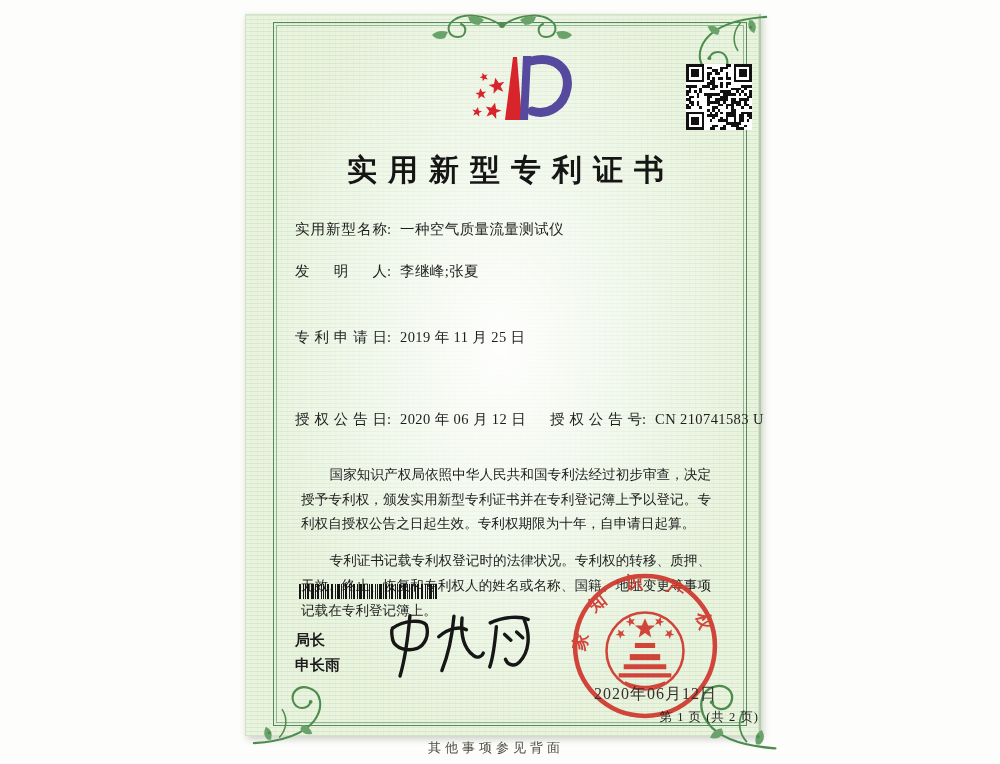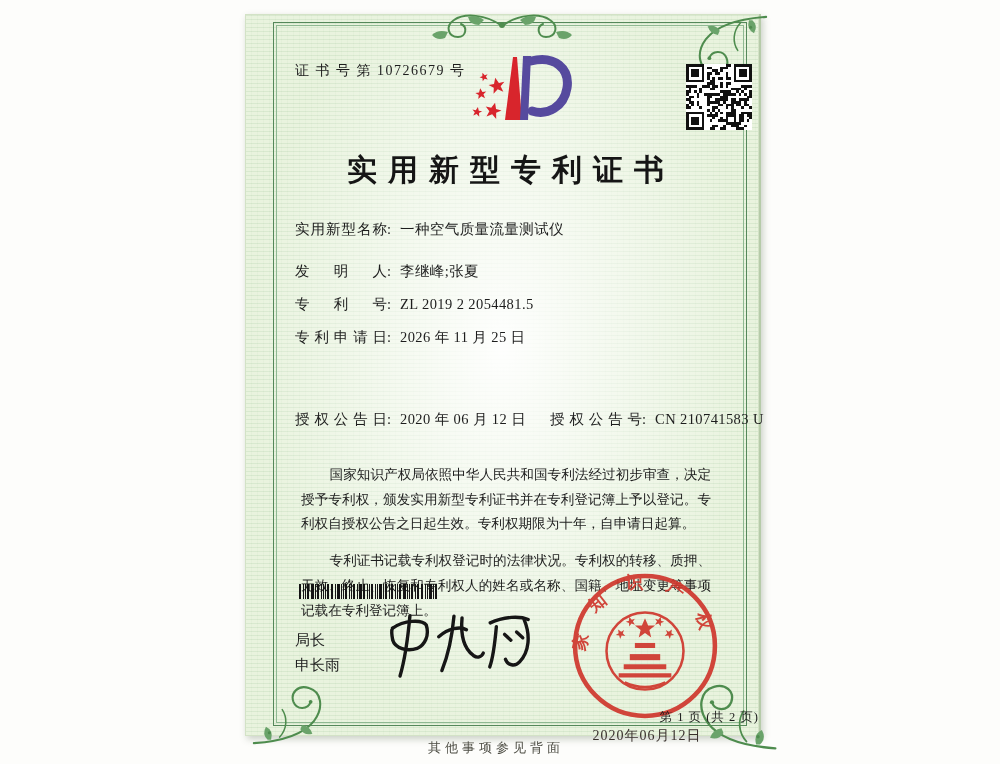--- a/index.html
+++ b/index.html
@@ -24,25 +24,25 @@
          font-weight:600;letter-spacing:11px;padding-left:18px;color:#151515;}
   .frow{position:absolute;left:50px;right:26px;font-size:14.5px;white-space:nowrap;}
   .flabel{display:inline-block;width:92px;text-align:justify;text-align-last:justify;}
   .fcolon{display:inline-block;margin-right:9px;}
   .fvalue{letter-spacing:.4px;}
   .r0{top:206px}.r1{top:248px}.r2{top:281px}.r3{top:314px}.r4{top:345px}.r5{top:380px}.r6{top:396px}
   .pair2{margin-left:24px;}
   .paras{position:absolute;left:44px;right:36px;top:437px;font-size:13.6px;line-height:1.82;text-align:justify;}
   .paras p{margin:12px;text-indent:2.1em;}
   .barcode{position:absolute;left:54px;top:570px;width:156px;height:15px;}
-  .director{position:absolute;left:50px;top:614px;font-size:15px;line-height:25px;}
+  .director{position:absolute;left:50px;top:614px;font-size:15px;line-height:25px;font-weight:bold;}
   .signature{position:absolute;left:126px;top:594px;width:175px;height:75px;transform:rotate(-2deg);}
   .seal{position:absolute;left:324px;top:556px;width:152px;height:152px;opacity:.92;}
-  .seal-date{position:absolute;left:332px;top:670px;width:140px;text-align:center;font-size:14px;
-             color:#38302c;letter-spacing:1px;z-index:3;margin-top:43px;}
+  .seal-date{position:absolute;left:332px;top:670px;width:140px;text-align:right;font-size:16px;
+             color:#38302c;letter-spacing:1px;z-index:3;}
   .page-info{position:absolute;left:0;right:0;top:695px;text-align:right;font-size:12.5px;letter-spacing:1px;}
   .fl{position:absolute;pointer-events:none;}
   .fl-tr{width:86px;height:86px;right:-14px;top:-4px;transform:scaleY(-1);}
   .fl-bl{width:86px;height:86px;left:2px;bottom:-14px;transform:scaleX(-1);}
   .fl-br{width:96px;height:96px;right:-24px;bottom:-20px;}
   .fl-tc{width:220px;height:34px;left:50%;top:-4px;transform:translateX(-50%);}
 </style>
 </head>
 <body>
 
@@ -78,21 +78,20 @@
     <svg class="fl fl-tr" viewBox="0 0 100 100">
         <use href="#curl"></use>
       </svg>
     <svg class="fl fl-bl" viewBox="0 0 100 100">
         <use href="#curl"></use>
       </svg>
     <svg class="fl fl-br" viewBox="0 0 100 100">
         <use href="#curl"></use>
       </svg>
 
-    <div class="cert-no">证 书 号 第 10726679 号</div>
 
     <svg class="logo" viewBox="0 0 120 95">
       <polygon points="56,3 60,3 65,66 48,66" fill="#d8252c"></polygon>
       <polygon points="66,2 74,2 71,66 63,66" fill="#564a9e"></polygon>
       <path d="M74 7 C98 1 113 15 110 34 C107 53 90 62 75 57" fill="none" stroke="#564a9e" stroke-width="9" stroke-linecap="round"></path>
       <use href="#star" transform="translate(40,32) scale(0.85) rotate(-12)" fill="#d8252c"></use>
       <use href="#star" transform="translate(36,57) scale(0.85) rotate(14)" fill="#d8252c"></use>
       <use href="#star" transform="translate(24,40) scale(0.58) rotate(-8)" fill="#d8252c"></use>
       <use href="#star" transform="translate(20,58) scale(0.52) rotate(10)" fill="#d8252c"></use>
       <use href="#star" transform="translate(27,23) scale(0.45) rotate(-20)" fill="#d8252c"></use>
@@ -322,25 +321,22 @@
     </svg>
 
     <div class="title">实用新型专利证书</div>
 
     <div class="frow r0">
       <span class="flabel">实用新型名称</span><span class="fcolon">:</span><span class="fvalue">一种空气质量流量测试仪</span>
     </div>
     <div class="frow r1">
       <span class="flabel">发明人</span><span class="fcolon">:</span><span class="fvalue">李继峰;张夏</span>
     </div>
-    <div class="frow r2">
-      <span class="flabel">专利号</span><span class="fcolon">:</span><span class="fvalue">ZL 2019 2 2054481.5</span>
-    </div>
     <div class="frow r3">
-      <span class="flabel">专利申请日</span><span class="fcolon">:</span><span class="fvalue">2026 年 11 月 25 日</span>
+      <span class="flabel">专利申请日</span><span class="fcolon">:</span><span class="fvalue">2019 年 11 月 25 日</span>
     </div>
     <div class="frow r6">
       <span class="flabel">授权公告日</span><span class="fcolon">:</span><span class="fvalue">2020 年 06 月 12 日</span><span class="pair2 flabel">授权公告号</span><span class="fcolon">:</span><span class="fvalue">CN 210741583 U</span>
     </div>
 
     <div class="paras">
       <p>国家知识产权局依照中华人民共和国专利法经过初步审查，决定授予专利权，颁发实用新型专利证书并在专利登记簿上予以登记。专利权自授权公告之日起生效。专利权期限为十年，自申请日起算。</p>
       <p>专利证书记载专利权登记时的法律状况。专利权的转移、质押、无效、终止、恢复和专利权人的姓名或名称、国籍、地址变更等事项记载在专利登记簿上。</p>
     </div>
 

